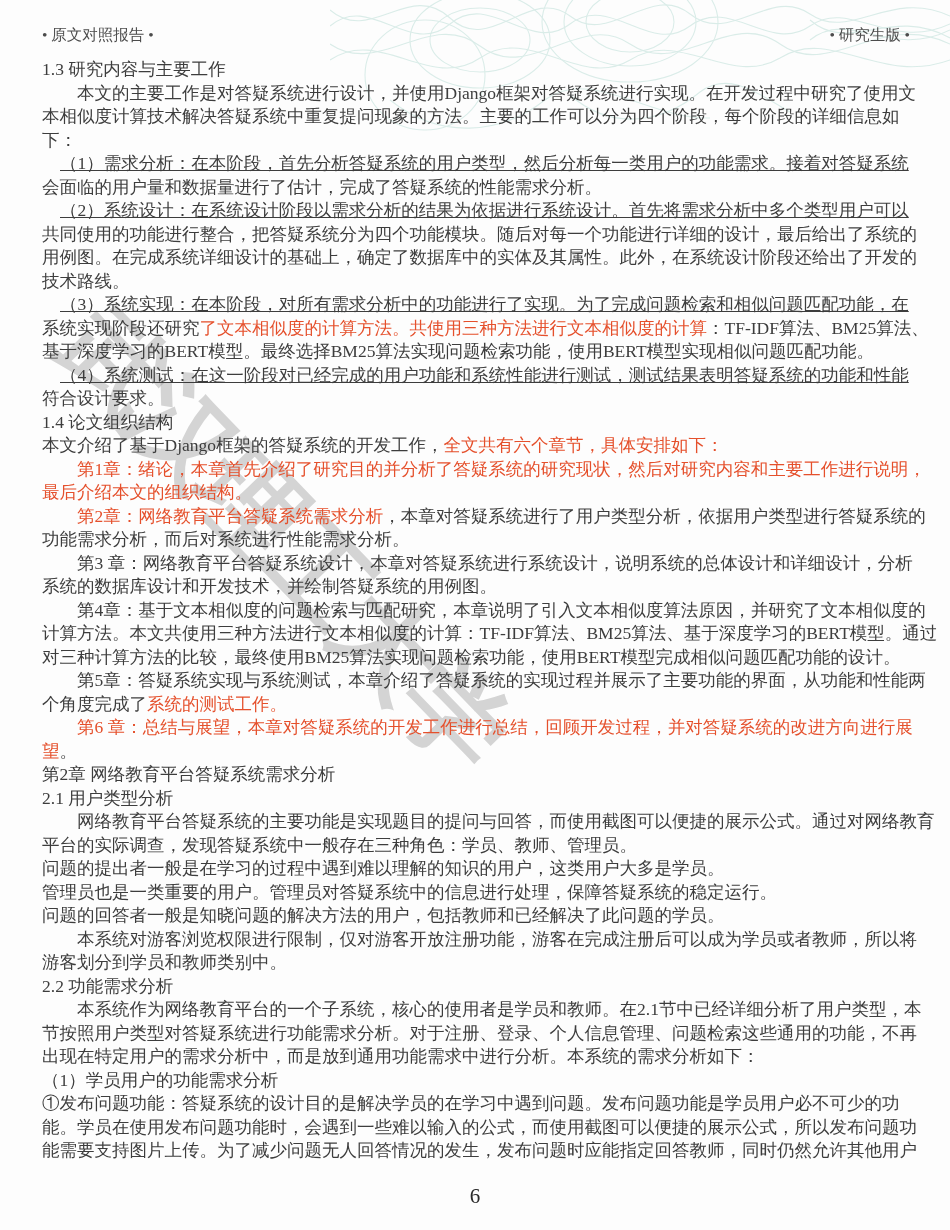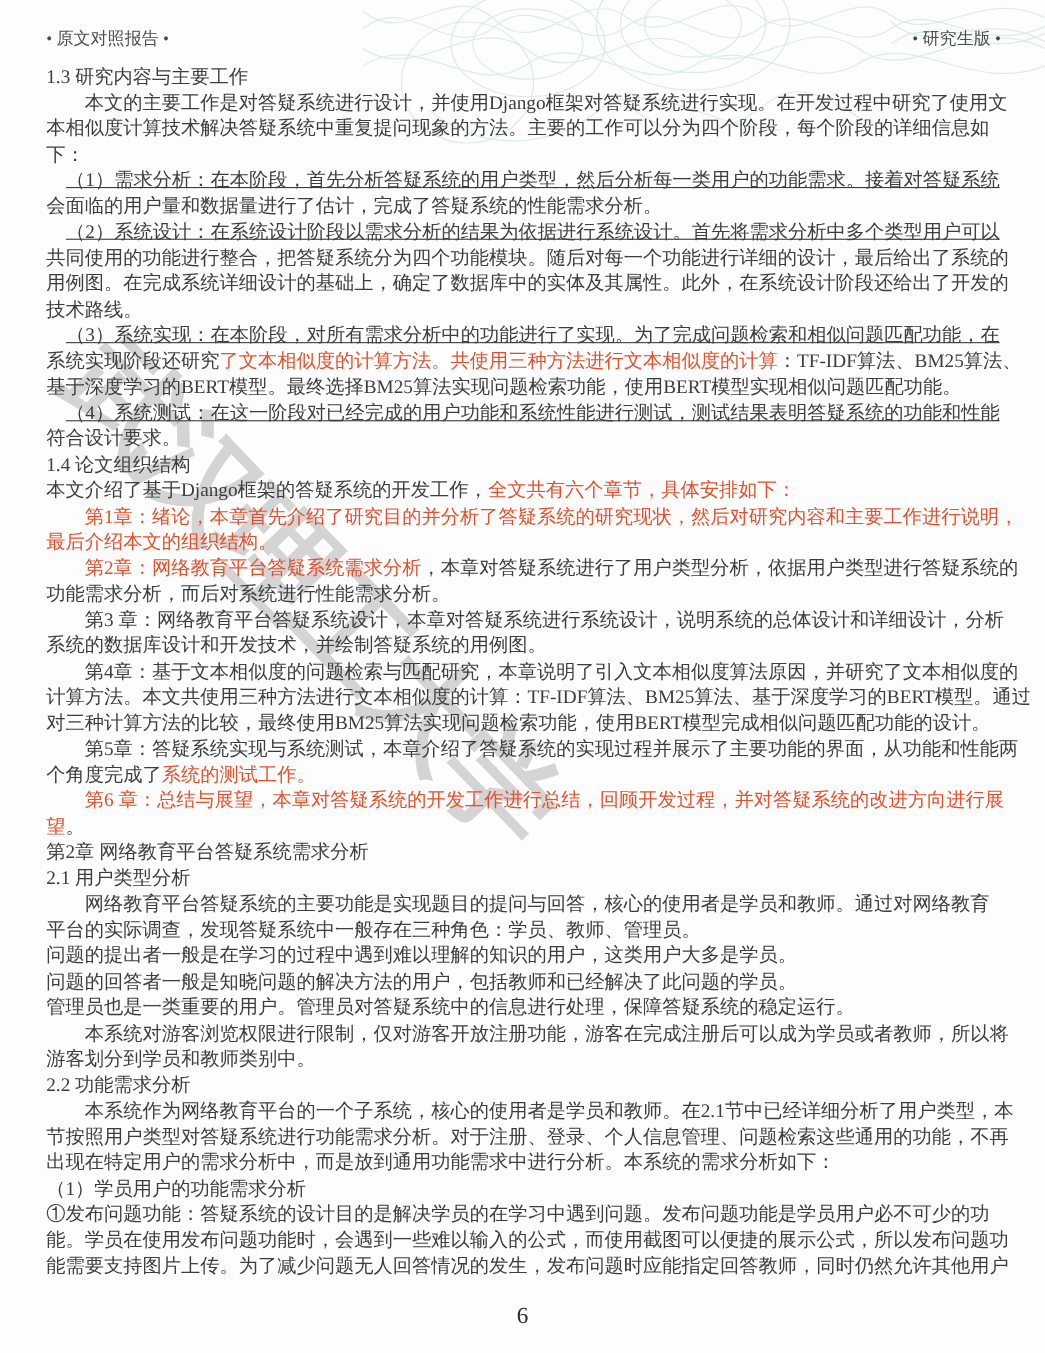--- a/index.html
+++ b/index.html
@@ -99,25 +99,25 @@
       <div class="ln"><span>系统的数据库设计和开发技术，并绘制答疑系统的用例图。</span></div>
       <div class="ln ind1"><span>第4章：基于文本相似度的问题检索与匹配研究，本章说明了引入文本相似度算法原因，并研究了文本相似度的</span></div>
       <div class="ln"><span>计算方法。本文共使用三种方法进行文本相似度的计算：TF-IDF算法、BM25算法、基于深度学习的BERT模型。通过</span></div>
       <div class="ln"><span>对三种计算方法的比较，最终使用BM25算法实现问题检索功能，使用BERT模型完成相似问题匹配功能的设计。</span></div>
       <div class="ln ind1"><span>第5章：答疑系统实现与系统测试，本章介绍了答疑系统的实现过程并展示了主要功能的界面，从功能和性能两</span></div>
       <div class="ln"><span>个角度完成了</span><span class="red">系统的测试工作。</span></div>
       <div class="ln ind1"><span class="red">第6 章：总结与展望，本章对答疑系统的开发工作进行总结，回顾开发过程，并对答疑系统的改进方向进行展</span></div>
       <div class="ln"><span class="red">望</span><span>。</span></div>
       <div class="ln"><span>第2章 网络教育平台答疑系统需求分析</span></div>
       <div class="ln"><span>2.1 用户类型分析</span></div>
-      <div class="ln ind1"><span>网络教育平台答疑系统的主要功能是实现题目的提问与回答，核心的使用者是学员和教师。通过对网络教育</span></div>
+      <div class="ln ind1"><span>网络教育平台答疑系统的主要功能是实现题目的提问与回答，而使用截图可以便捷的展示公式。通过对网络教育</span></div>
       <div class="ln"><span>平台的实际调查，发现答疑系统中一般存在三种角色：学员、教师、管理员。</span></div>
       <div class="ln"><span>问题的提出者一般是在学习的过程中遇到难以理解的知识的用户，这类用户大多是学员。</span></div>
+      <div class="ln"><span>管理员也是一类重要的用户。管理员对答疑系统中的信息进行处理，保障答疑系统的稳定运行。</span></div>
       <div class="ln"><span>问题的回答者一般是知晓问题的解决方法的用户，包括教师和已经解决了此问题的学员。</span></div>
-      <div class="ln"><span>管理员也是一类重要的用户。管理员对答疑系统中的信息进行处理，保障答疑系统的稳定运行。</span></div>
       <div class="ln ind1"><span>本系统对游客浏览权限进行限制，仅对游客开放注册功能，游客在完成注册后可以成为学员或者教师，所以将</span></div>
       <div class="ln"><span>游客划分到学员和教师类别中。</span></div>
       <div class="ln"><span>2.2 功能需求分析</span></div>
       <div class="ln ind1"><span>本系统作为网络教育平台的一个子系统，核心的使用者是学员和教师。在2.1节中已经详细分析了用户类型，本</span></div>
       <div class="ln"><span>节按照用户类型对答疑系统进行功能需求分析。对于注册、登录、个人信息管理、问题检索这些通用的功能，不再</span></div>
       <div class="ln"><span>出现在特定用户的需求分析中，而是放到通用功能需求中进行分析。本系统的需求分析如下：</span></div>
       <div class="ln"><span>（1）学员用户的功能需求分析</span></div>
       <div class="ln"><span>①发布问题功能：答疑系统的设计目的是解决学员的在学习中遇到问题。发布问题功能是学员用户必不可少的功</span></div>
       <div class="ln"><span>能。学员在使用发布问题功能时，会遇到一些难以输入的公式，而使用截图可以便捷的展示公式，所以发布问题功</span></div>
       <div class="ln"><span>能需要支持图片上传。为了减少问题无人回答情况的发生，发布问题时应能指定回答教师，同时仍然允许其他用户</span></div>

